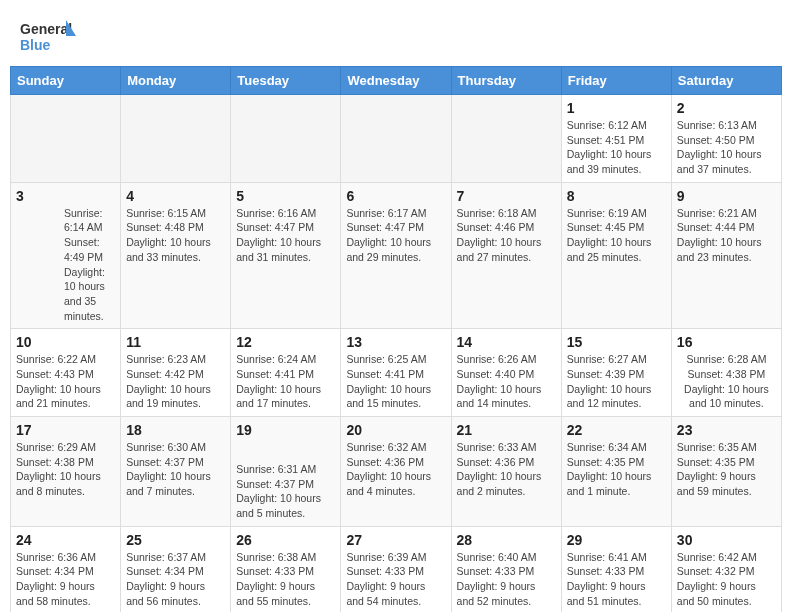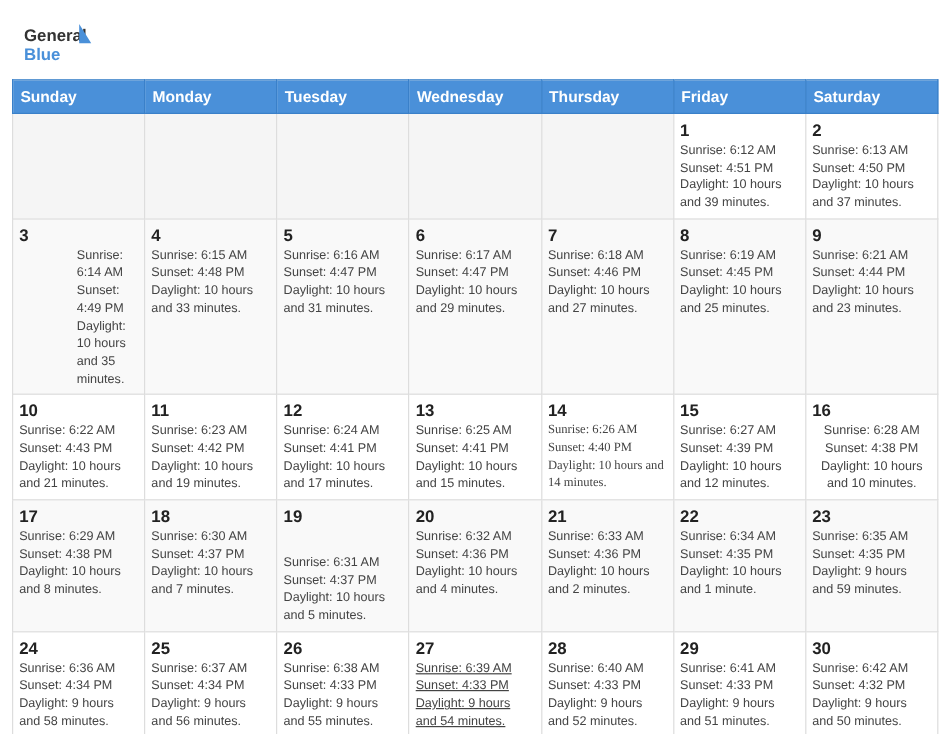--- a/index.html
+++ b/index.html
@@ -193,21 +193,21 @@
 Daylight: 10 hours and 17 minutes.</div>
           </td>
           <td>
             <span class="day-num">13</span>
             <div class="day-info" style="white-space: pre-line;">Sunrise: 6:25 AM
 Sunset: 4:41 PM
 Daylight: 10 hours and 15 minutes.</div>
           </td>
           <td>
             <span class="day-num">14</span>
-            <div class="day-info" style="white-space: pre-line; font-family: Liberation Serif, serif;">Sunrise: 6:26 AM
+            <div class="day-info" style="white-space: pre-line;">Sunrise: 6:26 AM
 Sunset: 4:40 PM
 Daylight: 10 hours and 14 minutes.</div>
           </td>
           <td>
             <span class="day-num">15</span>
             <div class="day-info" style="white-space: pre-line;">Sunrise: 6:27 AM
 Sunset: 4:39 PM
 Daylight: 10 hours and 12 minutes.</div>
           </td>
           <td>
@@ -275,21 +275,21 @@
 Daylight: 9 hours and 56 minutes.</div>
           </td>
           <td>
             <span class="day-num">26</span>
             <div class="day-info" style="white-space: pre-line;">Sunrise: 6:38 AM
 Sunset: 4:33 PM
 Daylight: 9 hours and 55 minutes.</div>
           </td>
           <td>
             <span class="day-num">27</span>
-            <div class="day-info" style="white-space: pre-line; text-decoration: underline;">Sunrise: 6:39 AM
+            <div class="day-info" style="white-space: pre-line;">Sunrise: 6:39 AM
 Sunset: 4:33 PM
 Daylight: 9 hours and 54 minutes.</div>
           </td>
           <td>
             <span class="day-num">28</span>
             <div class="day-info" style="white-space: pre-line;">Sunrise: 6:40 AM
 Sunset: 4:33 PM
 Daylight: 9 hours and 52 minutes.</div>
           </td>
           <td>

